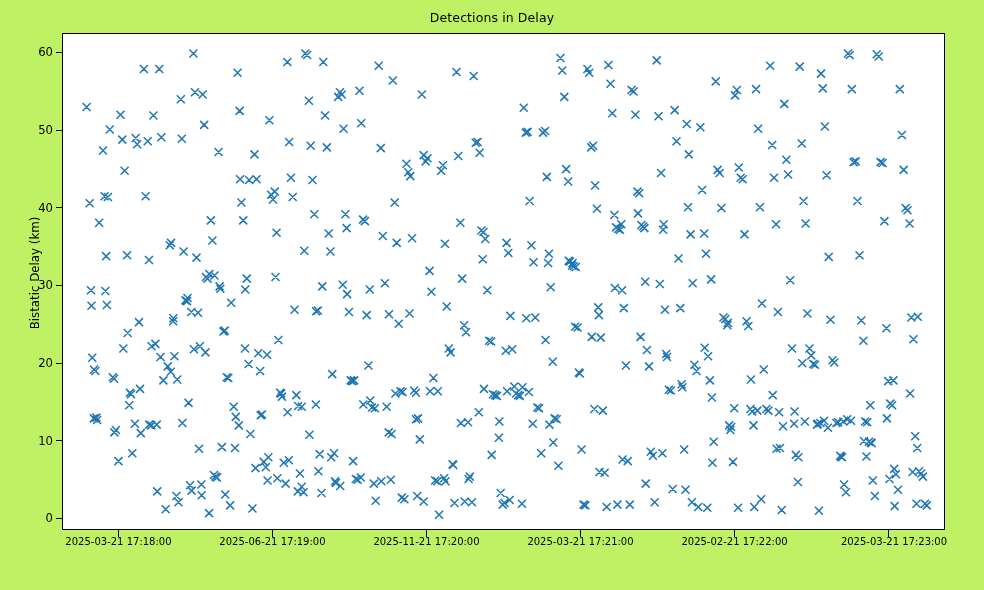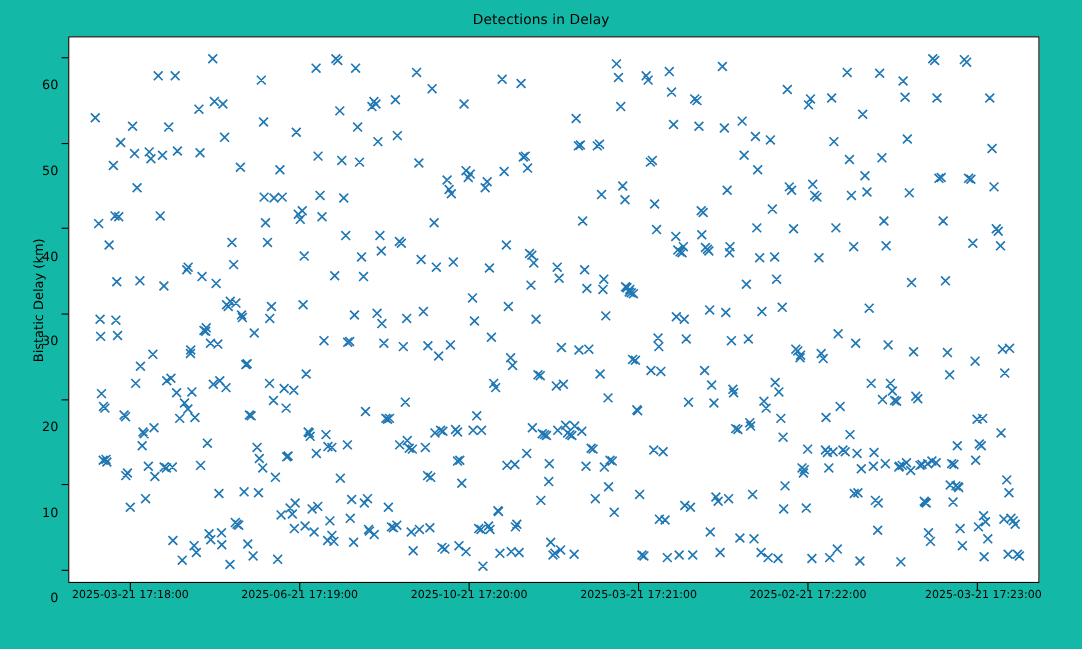--- a/index.html
+++ b/index.html
@@ -10,21 +10,21 @@
   body {
     width: 984px;
     height: 590px;
     font-family: "DejaVu Sans", sans-serif;
     overflow: hidden;
   }
   #figure {
     position: relative;
     width: 984px;
     height: 590px;
-    background: #14b8a6;
+    background: #bef264;
   }
   #chart-title {
     position: absolute;
     left: 0;
     top: 10px;
     width: 984px;
     text-align: center;
     font-size: 12.5px;
     color: #000000;
     letter-spacing: 0.1px;
@@ -50,21 +50,20 @@
   }
   .ytick-label {
     position: absolute;
     right: 0;
     width: 46px;
     text-align: right;
     font-size: 11.6px;
     color: #000000;
     transform: translateY(-50%);
     white-space: nowrap;
-    margin-top: 25px;
   }
   #ytick-labels {
     position: absolute;
     left: 0;
     top: 0;
     width: 53px;
     height: 590px;
   }
   .ytick-mark {
     position: absolute;
@@ -129,21 +128,21 @@
       <div class="ytick-label" style="top: 440.695px;">10</div>
       <div class="ytick-label" style="top: 363.039px;">20</div>
       <div class="ytick-label" style="top: 285.383px;">30</div>
       <div class="ytick-label" style="top: 207.727px;">40</div>
       <div class="ytick-label" style="top: 130.07px;">50</div>
       <div class="ytick-label" style="top: 52.4141px;">60</div>
     </div>
   <div id="xtick-labels">
       <div class="xtick-label" style="left: 118.471px;">2025-03-21 17:18:00</div>
       <div class="xtick-label" style="left: 272.483px;">2025-06-21 17:19:00</div>
-      <div class="xtick-label" style="left: 426.494px;">2025-10-21 17:20:00</div>
+      <div class="xtick-label" style="left: 426.494px;">2025-11-21 17:20:00</div>
       <div class="xtick-label" style="left: 580.506px;">2025-03-21 17:21:00</div>
       <div class="xtick-label" style="left: 734.517px;">2025-02-21 17:22:00</div>
       <div class="xtick-label" style="left: 894px;">2025-03-21 17:23:00</div>
     </div>
 
   <div id="yaxis-label">Bistatic Delay (km)</div>
 
 <div class="ytick-mark" style="top: 517.852px;"></div>
     <div class="ytick-mark" style="top: 440.195px;"></div>
     <div class="ytick-mark" style="top: 362.539px;"></div>

